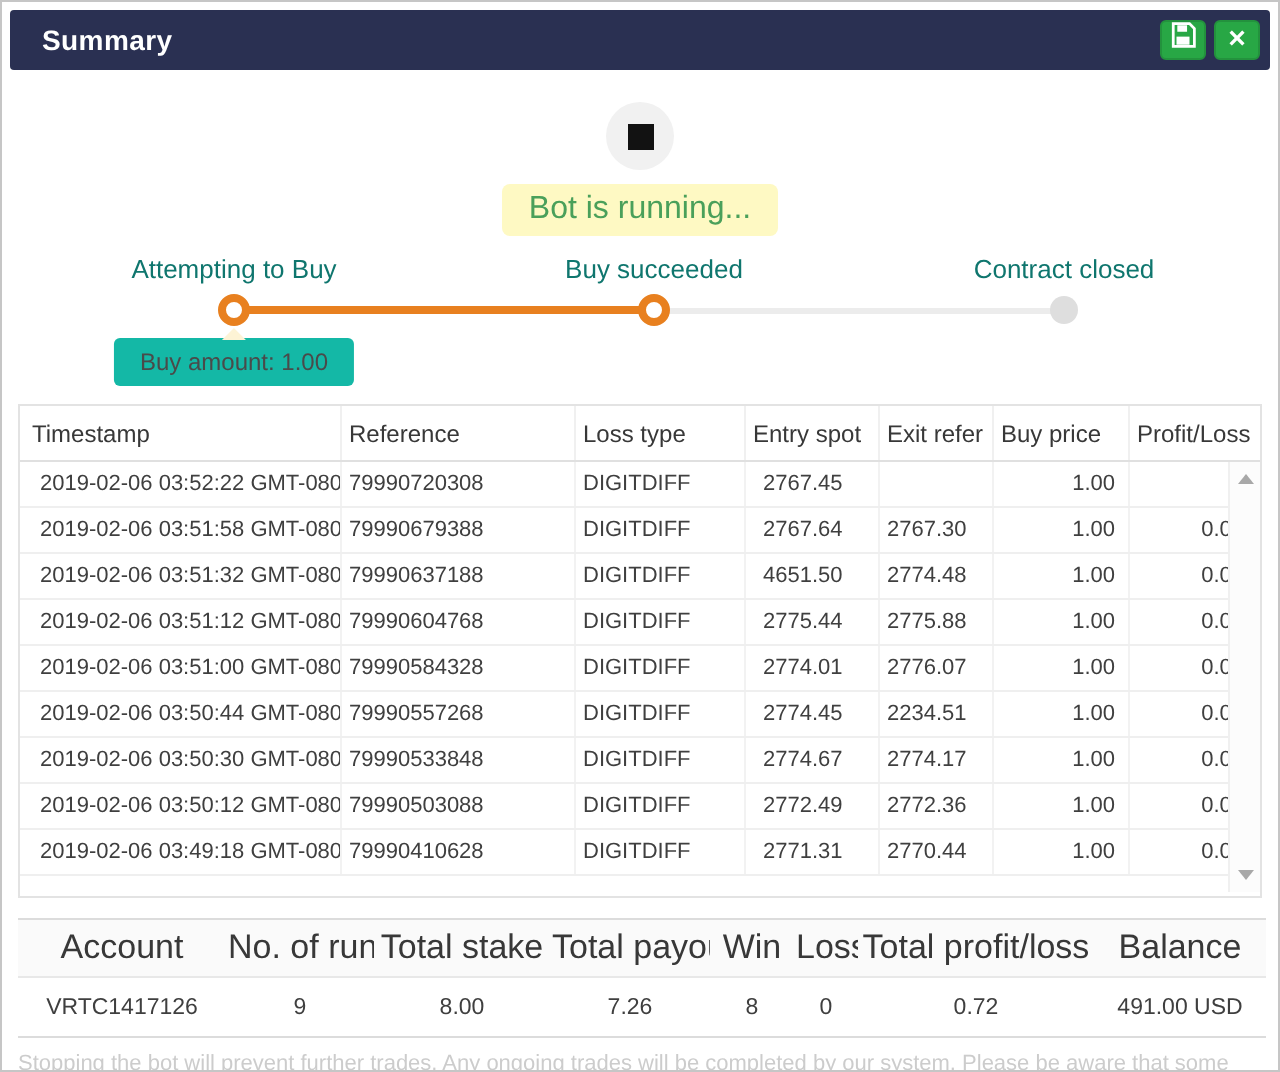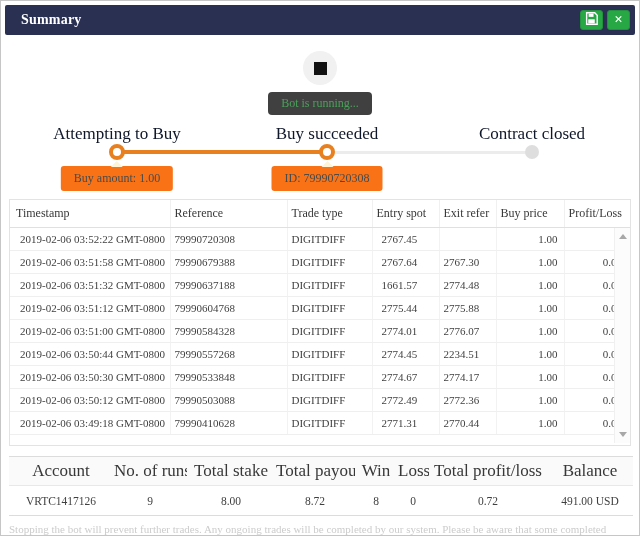--- a/index.html
+++ b/index.html
@@ -1,42 +1,42 @@
 <!DOCTYPE html>
 <html><head>
 <meta charset="utf-8">
 <style>
   html,body { margin:0; padding:0; background:#fff; }
   .dialog {
     width:640px; height:536px; box-sizing:border-box;
     border:1px solid #c6c6c6; background:#fff; padding:4px;
-    font-family:Liberation Serif, serif; overflow:hidden; position:relative;
+    font-family:Liberation Sans, sans-serif; overflow:hidden; position:relative;
   }
   
   .titlebar { height:30px; background:#2a3052; border-radius:2px; display:flex; align-items:center; padding:0 5px 0 16px; }
   .title { color:#fff; font-size:14px; font-weight:bold; flex:1; letter-spacing:.2px; }
   .tbtn { width:23px; height:20px; background:#28a745; border:1px solid #23923d; border-radius:3px;
           display:flex; align-items:center; justify-content:center; margin-left:4px; cursor:pointer; box-sizing:border-box; }
   .tbtn .x { color:#fff; font-size:15px; font-weight:bold; line-height:1; margin-top:-2px; }
   
   .stop-row { display:flex; justify-content:center; margin-top:16px; }
   .stop-btn { width:34px; height:34px; border-radius:50%; background:#f1f1f1; display:flex; align-items:center; justify-content:center; cursor:pointer; }
   .stop-sq { width:13px; height:13px; background:#121212; }
   .badge-row { display:flex; justify-content:center; margin-top:7px; }
-  .run-badge { background:#404040; color:#4aa05a; font-size:12px; padding:4px 13px; border-radius:4px; }
+  .run-badge { background:#fef9c3; color:#4aa05a; font-size:16px; padding:4px 13px; border-radius:4px; }
   
   .steps { position:relative; height:78px; }
   .sline { position:absolute; border-radius:2px; }
   .sline.active { left:112px; width:210px; top:35px; height:4px; background:#e8801f; }
   .sline.rest   { left:322px; width:205px; top:36px; height:3px; background:#ececec; }
-  .step-label { position:absolute; top:9px; transform:translateX(-50%); font-size:17px; color:#0f172a; white-space:nowrap; }
+  .step-label { position:absolute; top:9px; transform:translateX(-50%); font-size:13px; color:#0f766e; white-space:nowrap; }
   .step-dot { position:absolute; transform:translateX(-50%); box-sizing:border-box; }
   .dot-ring { top:29px; width:16px; height:16px; border:4px solid #e8801f; background:#fff; border-radius:50%; }
   .dot-fill { top:30px; width:14px; height:14px; background:#dedede; border-radius:50%; }
-  .step-tip { position:absolute; top:51px; transform:translateX(-50%); background:#f97316; color:#4a4a4a;
+  .step-tip { position:absolute; top:51px; transform:translateX(-50%); background:#14b8a6; color:#4a4a4a;
               font-size:12px; padding:5px 13px; border-radius:3px; white-space:nowrap; }
   .step-tip::before { content:""; position:absolute; top:-5px; left:50%; transform:translateX(-50%);
               border-left:6px solid transparent; border-right:6px solid transparent; border-bottom:6px solid #fdf3d5; }
   .s1 { left:112px; } .s2 { left:322px; } .s3 { left:527px; }
   
   .table-wrap { margin:6px 4px 0; border:1px solid #e3e3e3; height:247px; position:relative; box-sizing:border-box; overflow:hidden; }
   table.trades { width:100%; border-collapse:collapse; table-layout:fixed; }
   .trades th { font-size:12px; font-weight:normal; color:#383838; text-align:left; height:27px;
                border-bottom:1px solid #e0e0e0; border-right:1px solid #f0f0f0; padding:0 0 0 4px;
                white-space:nowrap; overflow:hidden; }
@@ -103,39 +103,38 @@
 
     <div class="step-label s1">Attempting to Buy</div>
     <div class="step-label s2">Buy succeeded</div>
     <div class="step-label s3">Contract closed</div>
 
     <div class="step-dot s1 dot-ring"></div>
     <div class="step-dot s2 dot-ring"></div>
     <div class="step-dot s3 dot-fill"></div>
 
     <div class="step-tip s1">Buy amount: 1.00</div>
-    <div class="step-tip s2">ID: 79990720308</div>
   </div>
 
   <div class="table-wrap">
     <table class="trades">
       <colgroup>
         <col style="width:160px">
           <col style="width:117px">
           <col style="width:85px">
         <col style="width:67px">
           <col style="width:57px">
           <col style="width:68px">
           <col style="width:70px">
       </colgroup>
       <thead>
           <tr>
             <th class="c0">Timestamp</th>
             <th class="c1">Reference</th>
-            <th class="c2">Trade type</th>
+            <th class="c2">Loss type</th>
             <th class="c3">Entry spot</th>
             <th class="c4">Exit refer</th>
             <th class="c5">Buy price</th>
             <th class="c6">Profit/Loss</th>
           </tr>
         </thead>
       <tbody>
           <tr>
             <td class="c0">2019-02-06 03:52:22 GMT-0800</td>
             <td class="c1">79990720308</td>
@@ -151,21 +150,21 @@
             <td class="c2">DIGITDIFF</td>
             <td class="c3">2767.64</td>
             <td class="c4">2767.30</td>
             <td class="c5">1.00</td>
             <td class="c6 profit">0.09</td>
           </tr>
           <tr>
             <td class="c0">2019-02-06 03:51:32 GMT-0800</td>
             <td class="c1">79990637188</td>
             <td class="c2">DIGITDIFF</td>
-            <td class="c3">1661.57</td>
+            <td class="c3">4651.50</td>
             <td class="c4">2774.48</td>
             <td class="c5">1.00</td>
             <td class="c6 profit">0.09</td>
           </tr>
           <tr>
             <td class="c0">2019-02-06 03:51:12 GMT-0800</td>
             <td class="c1">79990604768</td>
             <td class="c2">DIGITDIFF</td>
             <td class="c3">2775.44</td>
             <td class="c4">2775.88</td>
@@ -247,21 +246,21 @@
             <th>Loss</th>
             <th>Total profit/loss</th>
             <th>Balance</th>
           </tr>
         </thead>
       <tbody>
           <tr>
             <td>VRTC1417126</td>
             <td>9</td>
             <td>8.00</td>
-            <td>8.72</td>
+            <td>7.26</td>
             <td class="win">8</td>
             <td class="loss">0</td>
             <td class="profit">0.72</td>
             <td>491.00 USD</td>
           </tr>
         </tbody>
     </table>
   </div>
 
   <div class="footer">Stopping the bot will prevent further trades. Any ongoing trades will be completed by our system. Please be aware that some completed transactions may not be displayed in the table if the bot is stopped while placing trades. You may refer to the Binary.com statement page for details of all completed</div>

